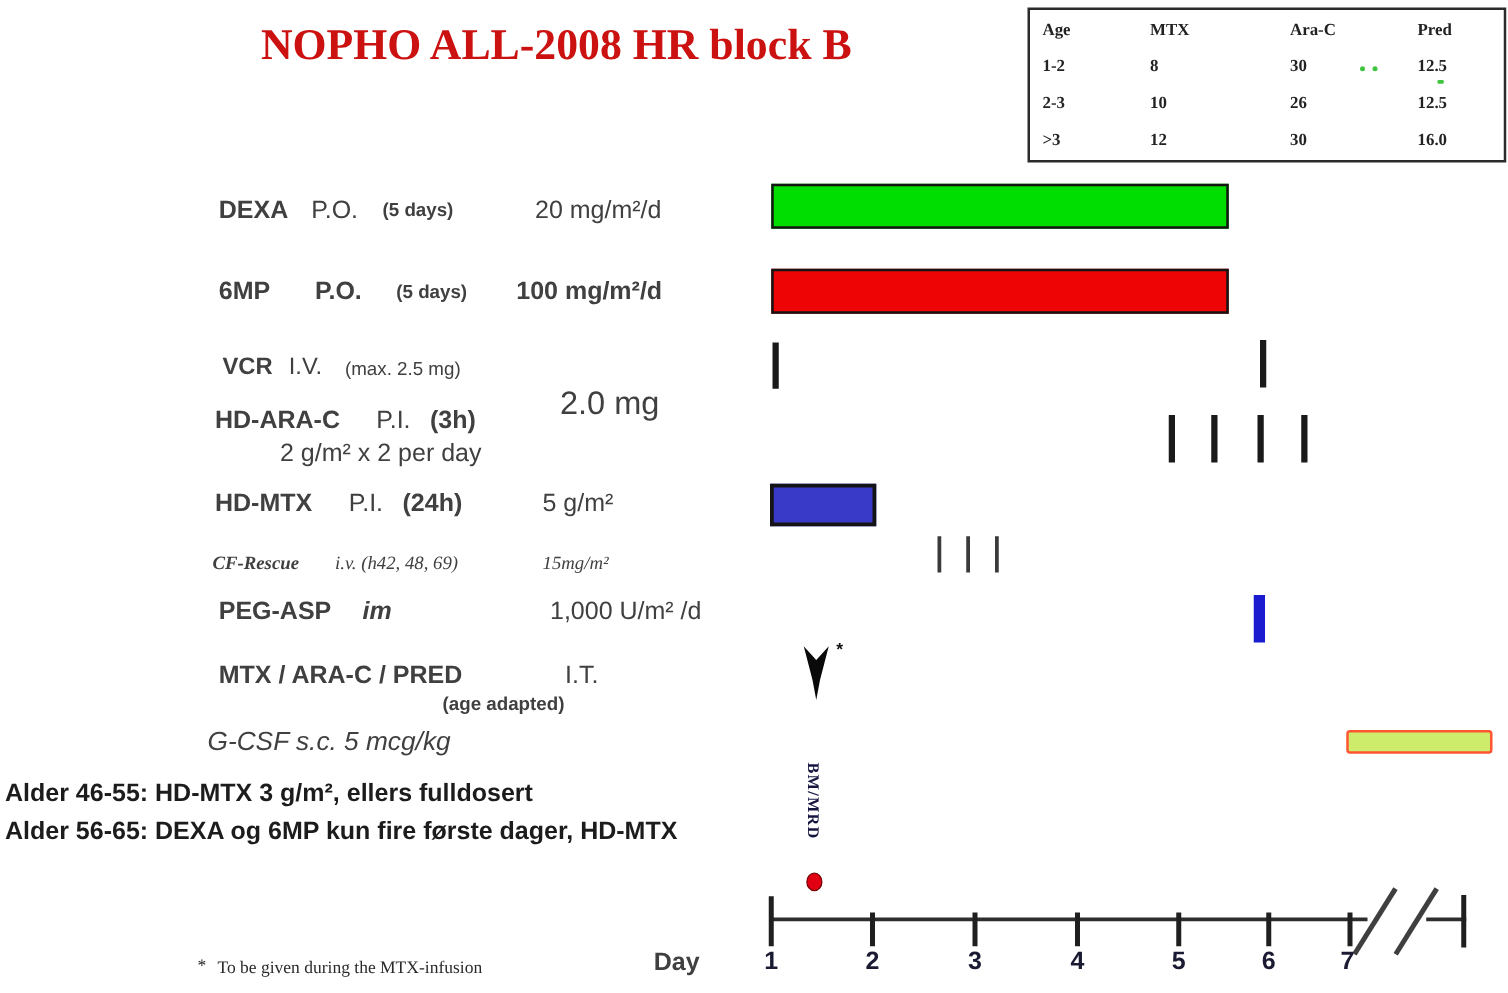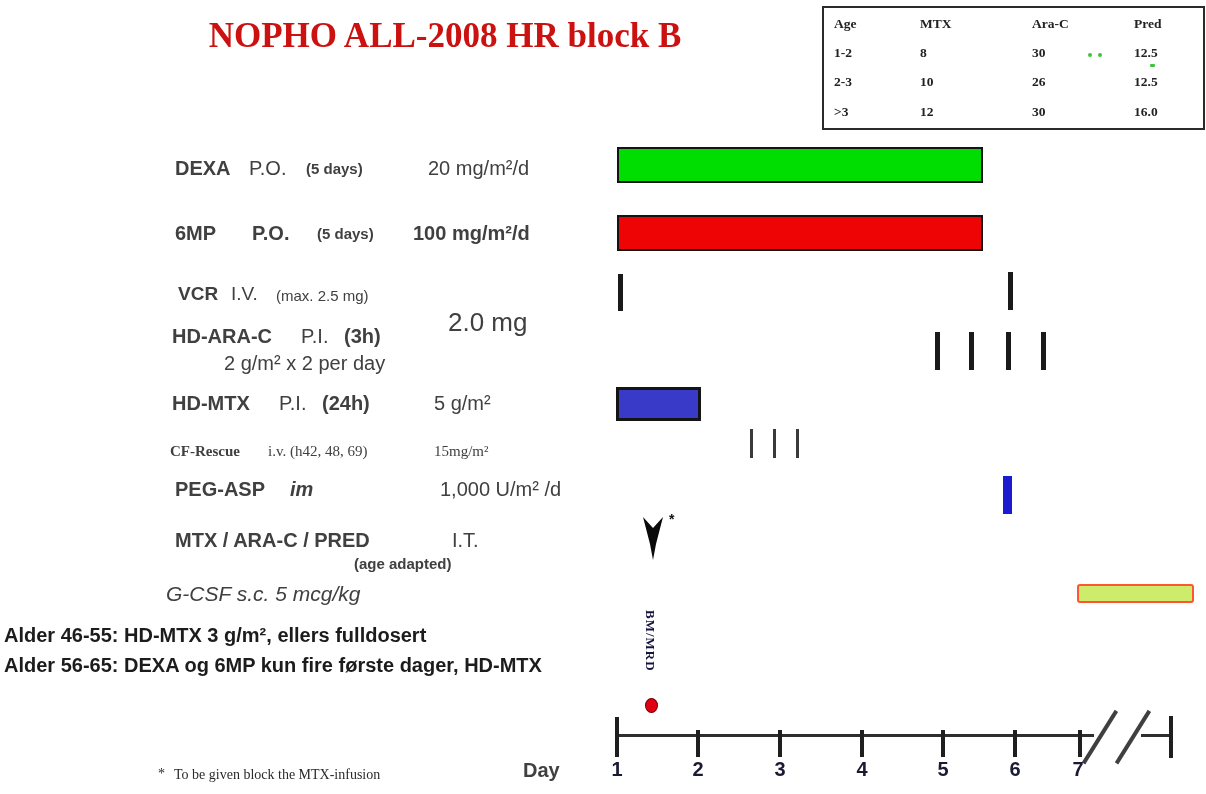--- a/index.html
+++ b/index.html
@@ -5,21 +5,21 @@
   html,body{margin:0;padding:0;background:#fff;}
   #canvas{position:relative;width:1206px;height:794px;background:#ffffff;overflow:hidden;
           font-family:"Liberation Sans",sans-serif;color:#111;}
   .t{position:absolute;white-space:nowrap;font-size:20px;color:#404040;line-height:1.1;}
   .b{font-weight:bold;}
   .i{font-style:italic;}
   .sm{font-size:15px;}
   .s19{font-size:19px;}
   .xl{font-size:26px;margin-top:32px;}
   .s21{font-size:21px;font-style:italic;}
-  .serif15{font-family:"Liberation Serif",serif;font-size:15px;}
+  .serif15{font-family:"Liberation Serif",serif;font-size:15px;font-style:italic;}
   .title{position:absolute;left:95px;top:16px;width:700px;text-align:center;
          font-family:"Liberation Serif",serif;font-weight:bold;font-size:35px;white-space:nowrap;}
   
   .dose-table{position:absolute;left:822px;top:6px;width:379px;height:120px;border:2px solid #2b2b2b;background:#fff;}
   .dt-cell{position:absolute;font-family:"Liberation Serif",serif;font-size:13.5px;font-weight:bold;color:#222;white-space:nowrap;}
   .gdot{position:absolute;width:4px;height:4px;border-radius:50%;background:#3ec43e;}
   .gmark{position:absolute;width:5px;height:3px;background:#3ec43e;border-radius:1px;}
   
   .bar{position:absolute;border:2px solid #141414;box-sizing:border-box;}
   .tick{position:absolute;background:#1a1a1a;}
@@ -150,15 +150,15 @@
   <span class="t b" style="left:523px;top:759px">Day</span>
   <span class="daynum" style="left:606px;top:758px">1</span>
   <span class="daynum" style="left:687px;top:758px">2</span>
   <span class="daynum" style="left:769px;top:758px">3</span>
   <span class="daynum" style="left:851px;top:758px">4</span>
   <span class="daynum" style="left:932px;top:758px">5</span>
   <span class="daynum" style="left:1004px;top:758px">6</span>
   <span class="daynum" style="left:1067px;top:758px">7</span>
 
   <span class="t fn" style="left:158px;top:766px">*</span>
-  <span class="t fn" style="left:174px;top:767px">To be given block the MTX-infusion</span>
+  <span class="t fn" style="left:174px;top:767px">To be given during the MTX-infusion</span>
 
 </div>
 
 </body></html>

